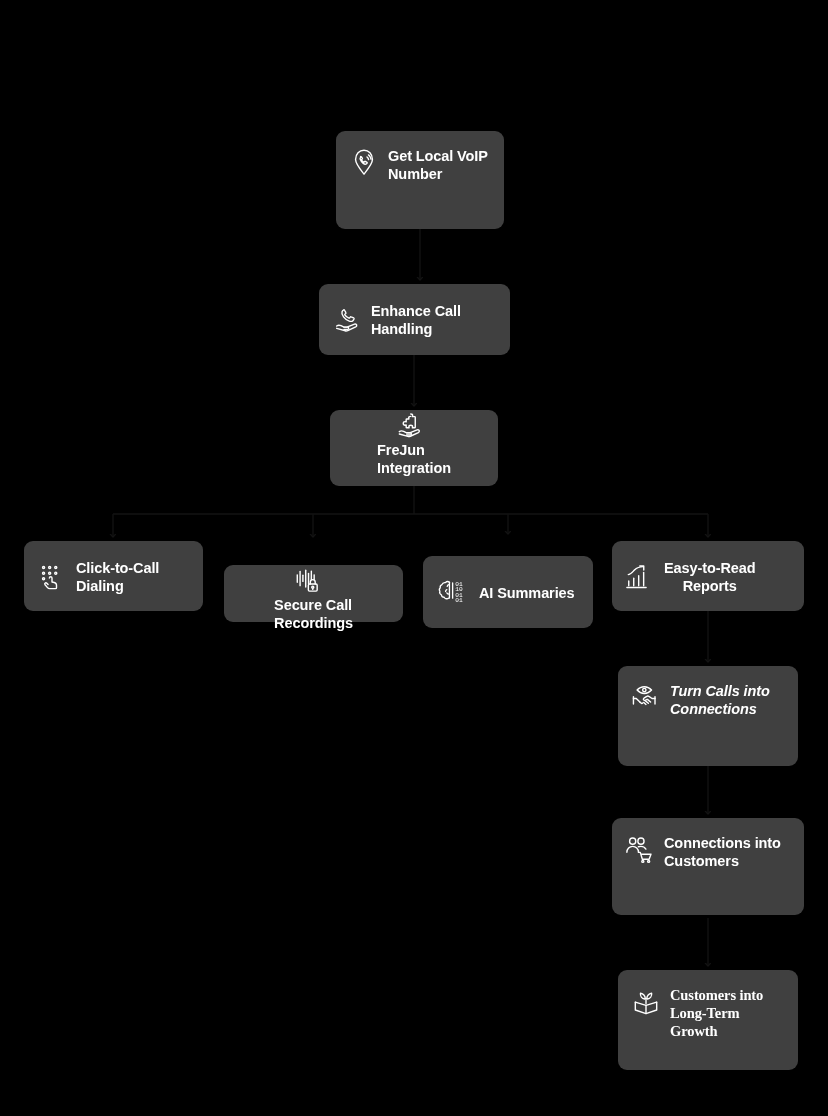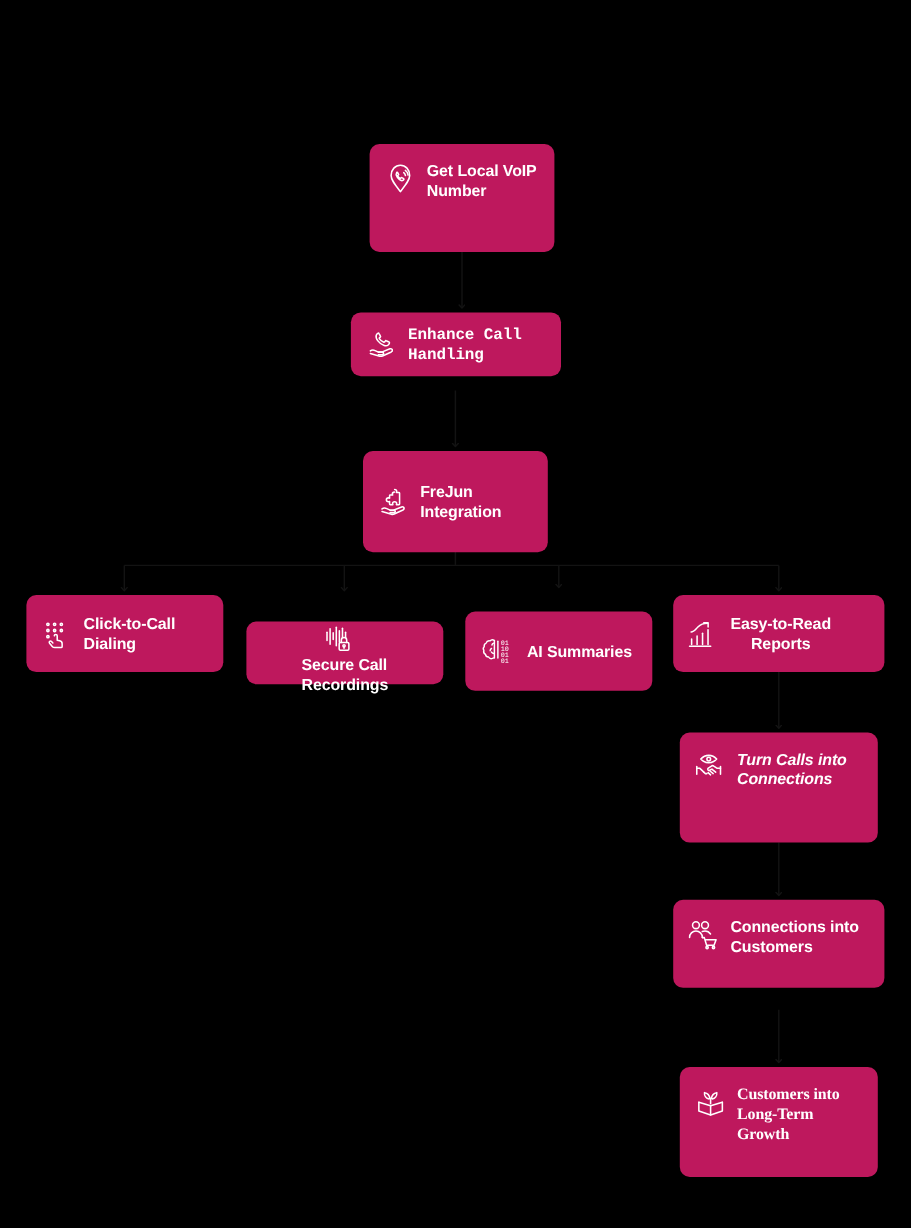--- a/index.html
+++ b/index.html
@@ -18,21 +18,21 @@
   }
   #edges {
     position: absolute;
     left: 0; top: 0;
     width: 828px;
     height: 1116px;
     pointer-events: none;
   }
   .node {
     position: absolute;
-    background: #be185d;
+    background: #404040;
     border-radius: 9px;
     box-sizing: border-box;
     display: flex;
     align-items: flex-start;
     padding: 15px 13px 0 13px;
     color: #ffffff;
   }
   .node .ico {
     flex: 0 0 auto;
     width: 30px;
@@ -99,33 +99,33 @@
         <path d="M16 29c5.5-7 9-11.2 9-15.6C25 7.6 21 3.4 16 3.4S7 7.6 7 13.4C7 17.8 10.5 22 16 29z"></path>
         <path d="M12.4 11.2c-.5.5-.7 1.2-.4 1.9.6 1.6 1.6 3 2.9 4.1 1.1.9 2.3 1.4 3.1 1.1.6-.2 1-.5 1.3-1 .2-.3.1-.7-.2-.9l-1.6-1c-.3-.2-.6-.1-.8.1l-.5.6c-.1.1-.3.2-.5.1-.8-.4-1.9-1.5-2.3-2.4-.1-.2 0-.4.1-.5l.6-.5c.2-.2.3-.5.1-.8l-.9-1.5c-.2-.3-.6-.4-.9-.2z"></path>
         <path d="M19.2 10.6c.9.7 1.5 1.7 1.7 2.8"></path>
         <path d="M20.8 8.4c1.5 1.1 2.5 2.8 2.7 4.6"></path>
       </svg>
     </span>
     <span class="label">Get Local VoIP
 Number</span>
   </div>
 
-  <div class="node center-v" style="left:319px; top:284px; width:191px; height:58px;font-family:Liberation Mono, monospace;">
+  <div class="node center-v" style="left:319px; top:284px; width:191px; height:71px;">
     <span class="ico">
       <svg viewBox="0 0 32 32" fill="none" stroke="#ffffff" stroke-width="1.5" stroke-linecap="round" stroke-linejoin="round">
         <path d="M12.6 5.2c-.9.4-1.6 1.1-1.9 2-.5 1.6.1 3.5 1.6 5.5 1.6 2.1 4 3.9 6.1 4.5 1.6.5 3 .3 3.9-.5.6-.5 1-1.2 1.2-1.9.1-.4-.1-.8-.5-1l-2.6-1.2c-.4-.2-.8-.1-1 .3l-.6.9c-.2.2-.4.3-.7.2-1.5-.5-3.5-2.1-4.4-3.5-.1-.2-.1-.5.1-.7l.8-.7c.3-.3.4-.7.2-1l-1.4-2.5c-.2-.4-.6-.5-1-.4z"></path>
         <path d="M5 22.4c1.6-1.2 3.1-1 4.6-.3l3.2 1.5h3.6c.9 0 1.5.6 1.5 1.3 0 .7-.6 1.2-1.5 1.2h-3.6"></path>
         <path d="M12.8 23.6h3.2l8-3.2c1-.4 2 .1 2.3 1 .2.8-.2 1.6-1 2l-8.5 3.9c-.9.4-1.8.5-2.7.2L5 24.9"></path>
       </svg>
     </span>
     <span class="label">Enhance Call
 Handling</span>
   </div>
 
-  <div class="node center-v" style="left:330px; top:410px; width:168px; height:92px;">
+  <div class="node center-v" style="left:330px; top:410px; width:168px; height:76px;flex-direction:column;">
     <span class="ico">
       <svg viewBox="0 0 32 32" fill="none" stroke="#ffffff" stroke-width="1.5" stroke-linecap="round" stroke-linejoin="round">
         <path d="M16.6 4.6c-1.1 0-2 .8-2 1.8 0 .4.1.7.3 1h-2.3c-.4 0-.7.3-.7.7v2.4c-.3-.2-.7-.3-1.1-.3-1.1 0-2 .8-2 1.9s.9 1.9 2 1.9c.4 0 .8-.1 1.1-.3v2.4c0 .4.3.7.7.7h2.5c-.2-.3-.3-.6-.3-1 0-1 .9-1.8 2-1.8s2 .8 2 1.8c0 .4-.1.7-.3 1h2.4c.4 0 .7-.3.7-.7V5.6c0-.4-.3-.7-.7-.7h-2.4c.2-.3.3-.6.3-1 0-1-.9-1.8-2-1.8" transform="translate(0,2.2)"></path>
         <path d="M4.6 23.1c1.6-1.2 3.1-1 4.6-.3l3.2 1.5h3.6c.9 0 1.5.5 1.5 1.2s-.6 1.2-1.5 1.2h-3.6"></path>
         <path d="M12.4 24.3h3.2l8-3.1c1-.4 2 .1 2.3.9.2.8-.2 1.6-1 2l-8.5 3.9c-.9.4-1.8.5-2.7.2l-9.1-2.6"></path>
       </svg>
     </span>
     <span class="label">FreJun
 Integration</span>
   </div>
@@ -213,21 +213,21 @@
         <path d="M17.8 18.8l3.1 2.5"></path>
         <path d="M15.7 20.4l2.8 2.3"></path>
         <path d="M13.6 21.8l2.4 2.1"></path>
         <path d="M9.1 21l1.6 1.5c.5.5 1.3.5 1.8 0"></path>
       </svg>
     </span>
     <span class="label">Turn Calls into
 Connections</span>
   </div>
 
-  <div class="node" style="left:612px; top:818px; width:192px; height:80px;">
+  <div class="node" style="left:612px; top:818px; width:192px; height:97px;">
     <span class="ico">
       <svg viewBox="0 0 32 32" fill="none" stroke="#ffffff" stroke-width="1.5" stroke-linecap="round" stroke-linejoin="round">
         <circle cx="8.2" cy="7.6" r="3.3"></circle>
         <circle cx="17" cy="7.6" r="3.3"></circle>
         <path d="M2 19.4c0-3.4 2.8-6.2 6.2-6.2s6.2 2.8 6.2 6.2"></path>
         <path d="M14.3 13.6c.8-.3 1.7-.4 2.7-.4 2.2 0 4.2 1.2 5.3 2.9"></path>
         <path d="M14.4 19.6h1.9l2.2 7.4h7.2l2-5.4h-10.4"></path>
         <circle cx="19" cy="29.2" r="1.1"></circle>
         <circle cx="25.2" cy="29.2" r="1.1"></circle>
       </svg>

